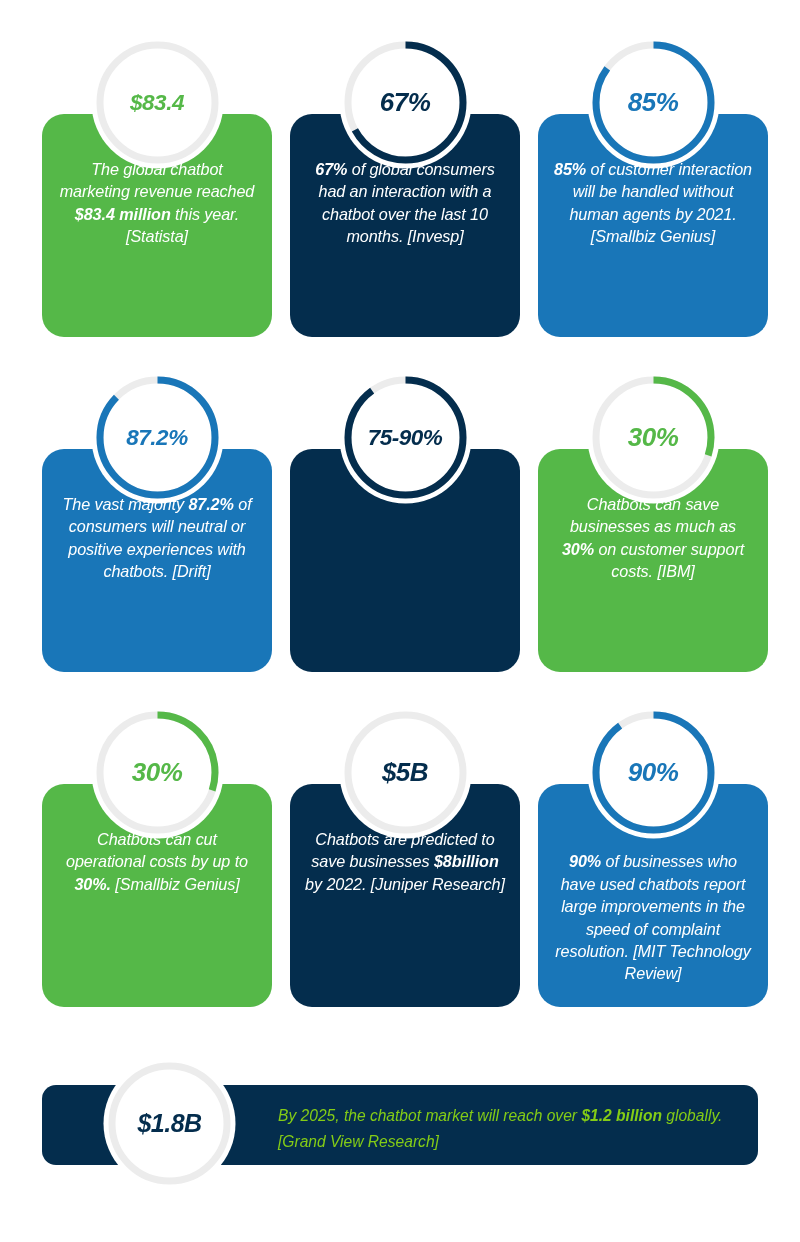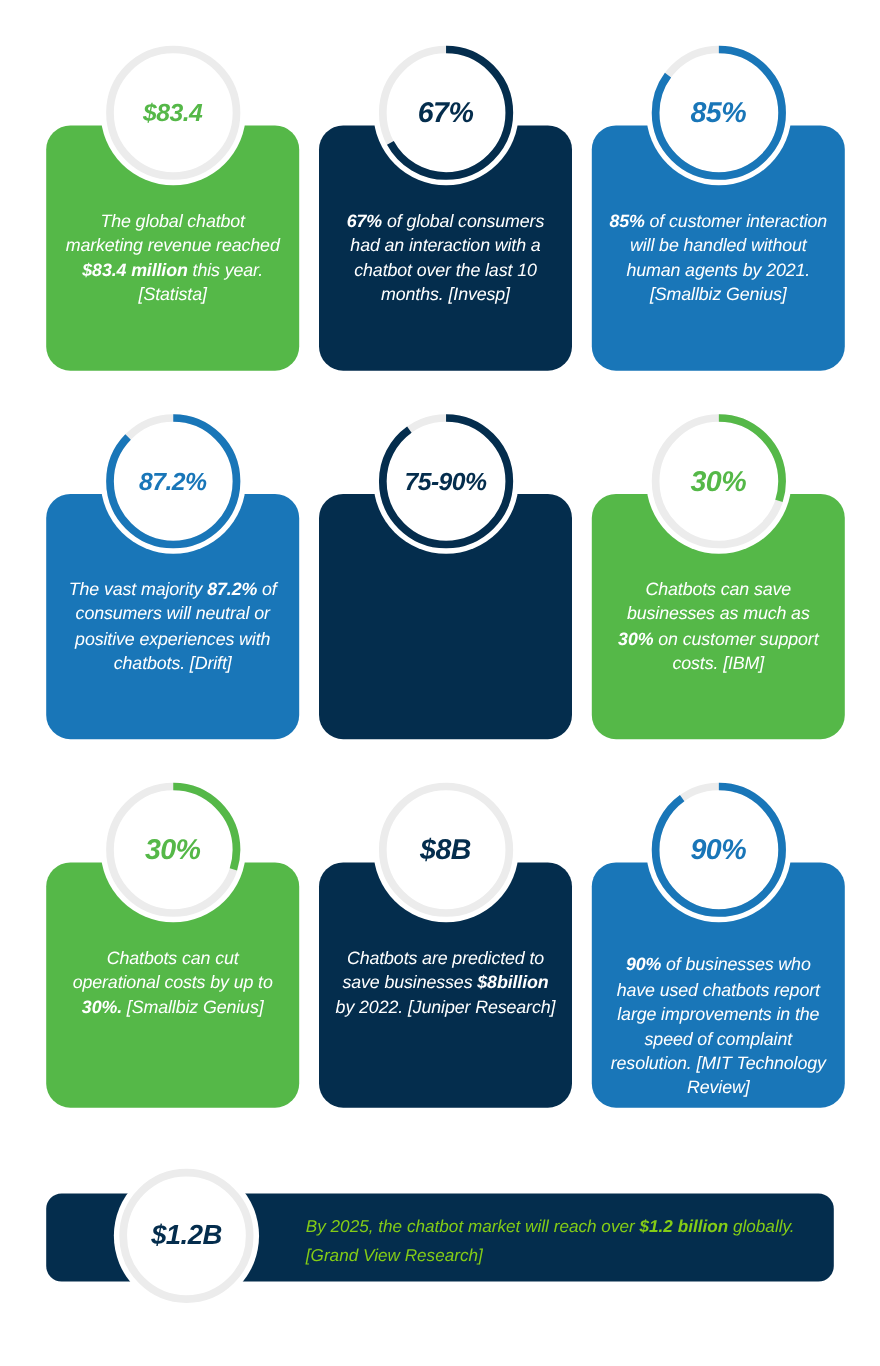--- a/index.html
+++ b/index.html
@@ -35,21 +35,21 @@
     width: 230px;
     height: 223px;
     border-radius: 22px;
     box-sizing: border-box;
     display: flex;
     align-items: flex-start;
     justify-content: center;
   }
 
   .stat-card .body-text {
-    margin-top: 76px;
+    margin-top: 44px;
     width: 200px;
     text-align: center;
     color: #ffffff;
     font-size: 16.2px;
     line-height: 22.4px;
     font-weight: 400;
     letter-spacing: -0.1px;
   }
   .stat-card .body-text b { font-weight: 700; }
 
@@ -203,21 +203,21 @@
           <div class="value" style="color:#55B848">30%</div>
         </div>
         <div class="body-text"><span>Chatbots can cut operational costs by up to </span><b>30%.</b><span> [Smallbiz Genius]</span></div>
       </div>
       <div class="stat-card" style="left:290px;top:784px;background:#042D4D;">
         <div class="donut">
           <svg viewBox="0 0 139 139">
             <circle cx="69.5" cy="69.5" r="66" fill="#ffffff"></circle>
             <circle cx="69.5" cy="69.5" r="57.5" fill="none" stroke="#ECECEC" stroke-width="7"></circle>
           </svg>
-          <div class="value" style="color:#042D4D">$8B</div>
+          <div class="value" style="color:#042D4D">$5B</div>
         </div>
         <div class="body-text"><span>Chatbots are predicted to save businesses </span><b>$8billion</b><span> by 2022. [Juniper Research]</span></div>
       </div>
       <div class="stat-card" style="left:538px;top:784px;background:#1976B8;align-items:center;">
         <div class="donut">
           <svg viewBox="0 0 139 139">
             <circle cx="69.5" cy="69.5" r="66" fill="#ffffff"></circle>
             <circle cx="69.5" cy="69.5" r="57.5" fill="none" stroke="#ECECEC" stroke-width="7"></circle>
             <circle cx="69.5" cy="69.5" r="57.5" fill="none" stroke="#1976B8" stroke-width="7" stroke-linecap="butt" stroke-dasharray="325.15 36.13" transform="rotate(-90 69.5 69.5)"></circle>
           </svg>
@@ -226,17 +226,17 @@
         <div class="body-text"><b>90%</b><span> of businesses who have used chatbots report large improvements in the speed of complaint resolution. [MIT Technology Review]</span></div>
       </div>
     </div>
 
   <div class="banner" id="banner" style="background: rgb(4, 45, 77);">
       <div class="banner-donut">
         <svg viewBox="0 0 139 139">
           <circle cx="69.5" cy="69.5" r="66" fill="#ffffff"></circle>
           <circle cx="69.5" cy="69.5" r="57.5" fill="none" stroke="#ECECEC" stroke-width="7"></circle>
         </svg>
-        <div class="value small" style="color:#042D4D">$1.2B</div>
+        <div class="value small" style="color:#042D4D">$1.8B</div>
       </div>
       <div class="banner-text"><span>By 2025, the chatbot market will reach over </span><b>$1.2 billion</b><span> globally. [Grand View Research]</span></div>
     </div>
 </div>
 
 </body></html>

